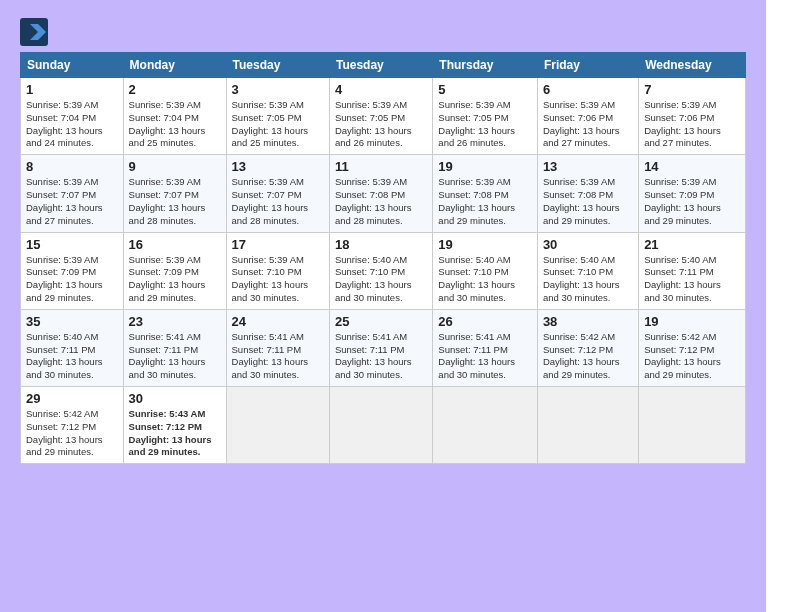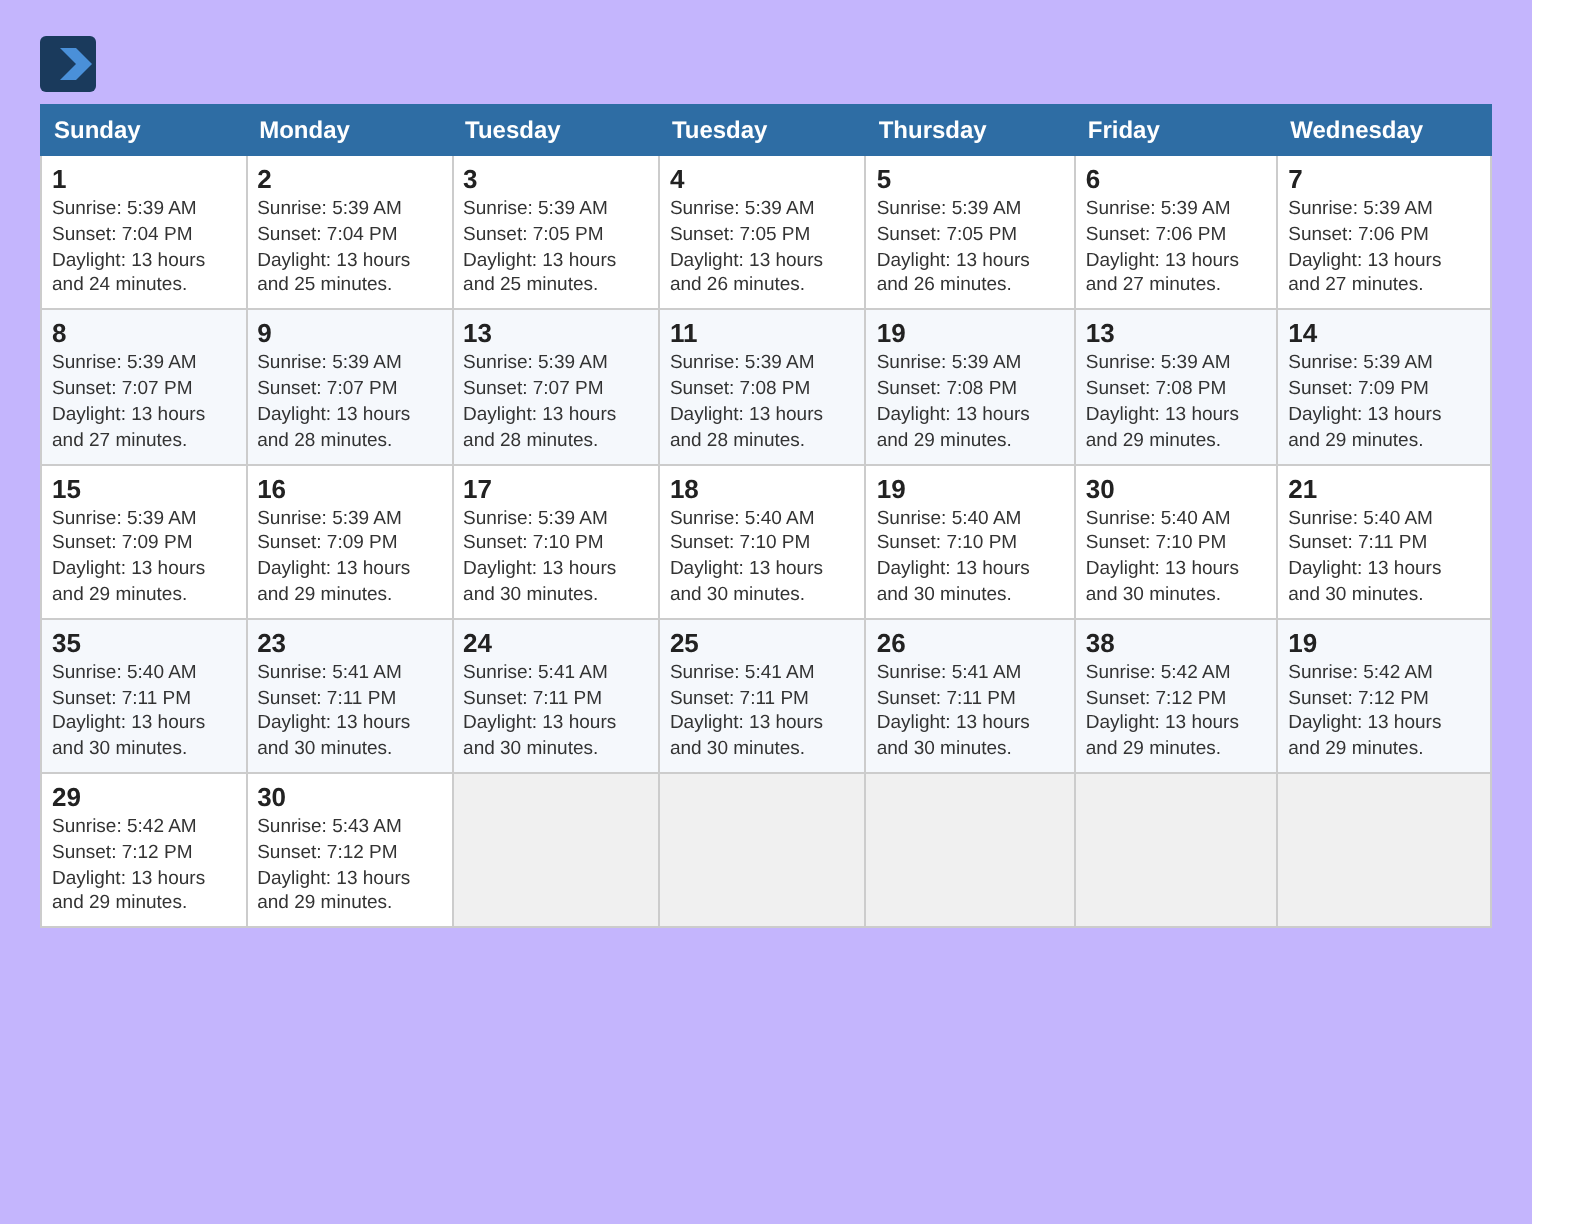--- a/index.html
+++ b/index.html
@@ -334,21 +334,21 @@
         <tr>
           <td>
             <span class="day-number">29</span>
             <div class="day-info" style="white-space: pre-line;">Sunrise: 5:42 AM
 Sunset: 7:12 PM
 Daylight: 13 hours
 and 29 minutes.</div>
           </td>
           <td>
             <span class="day-number">30</span>
-            <div class="day-info" style="white-space: pre-line;">Sunrise: 5:43 AM
+            <div class="day-info" style="white-space: pre-line; font-weight: bold;">Sunrise: 5:43 AM
 Sunset: 7:12 PM
 Daylight: 13 hours
 and 29 minutes.</div>
           </td>
           <td class="empty-cell"></td>
           <td class="empty-cell"></td>
           <td class="empty-cell"></td>
           <td class="empty-cell"></td>
           <td class="empty-cell"></td>
         </tr>

